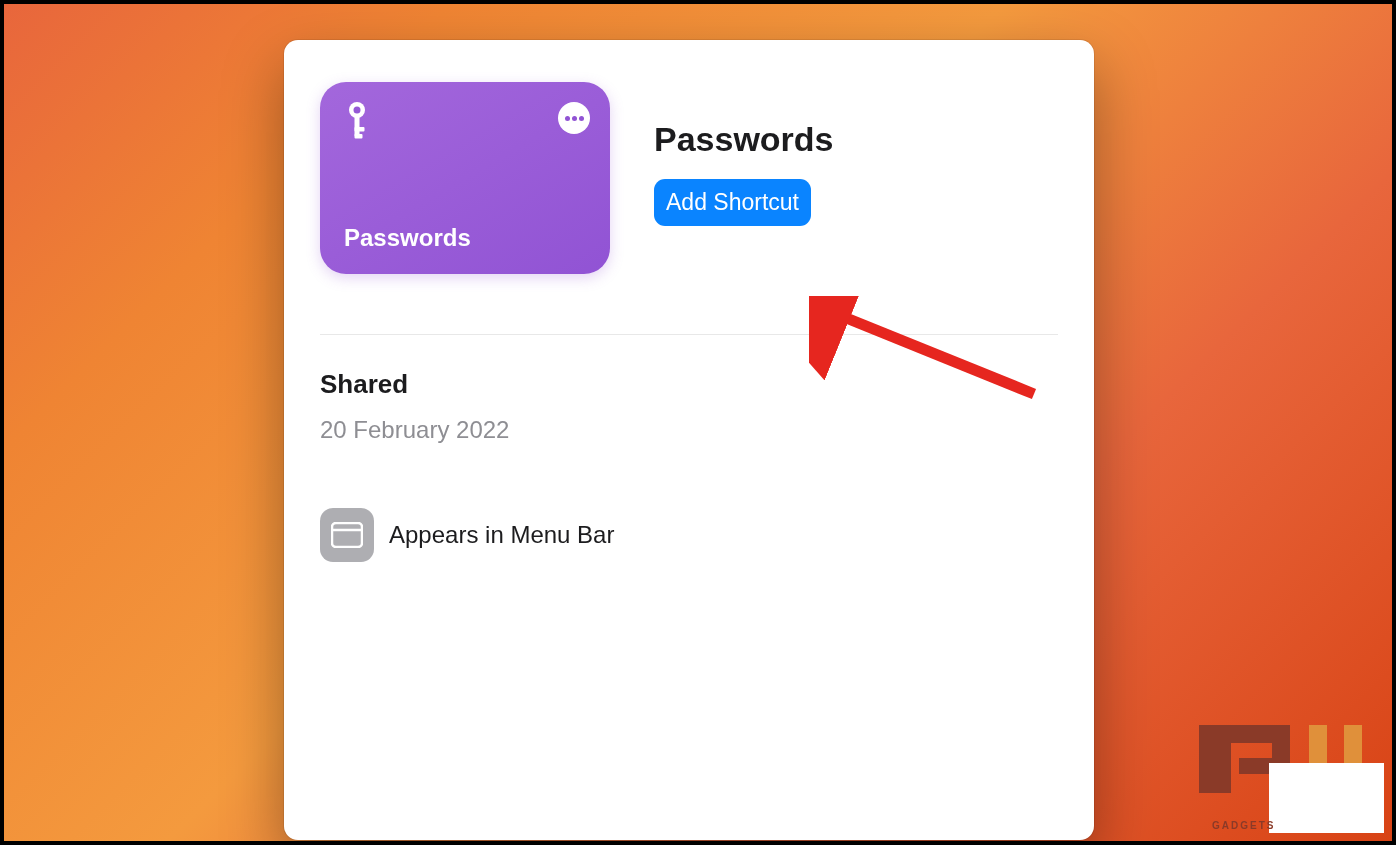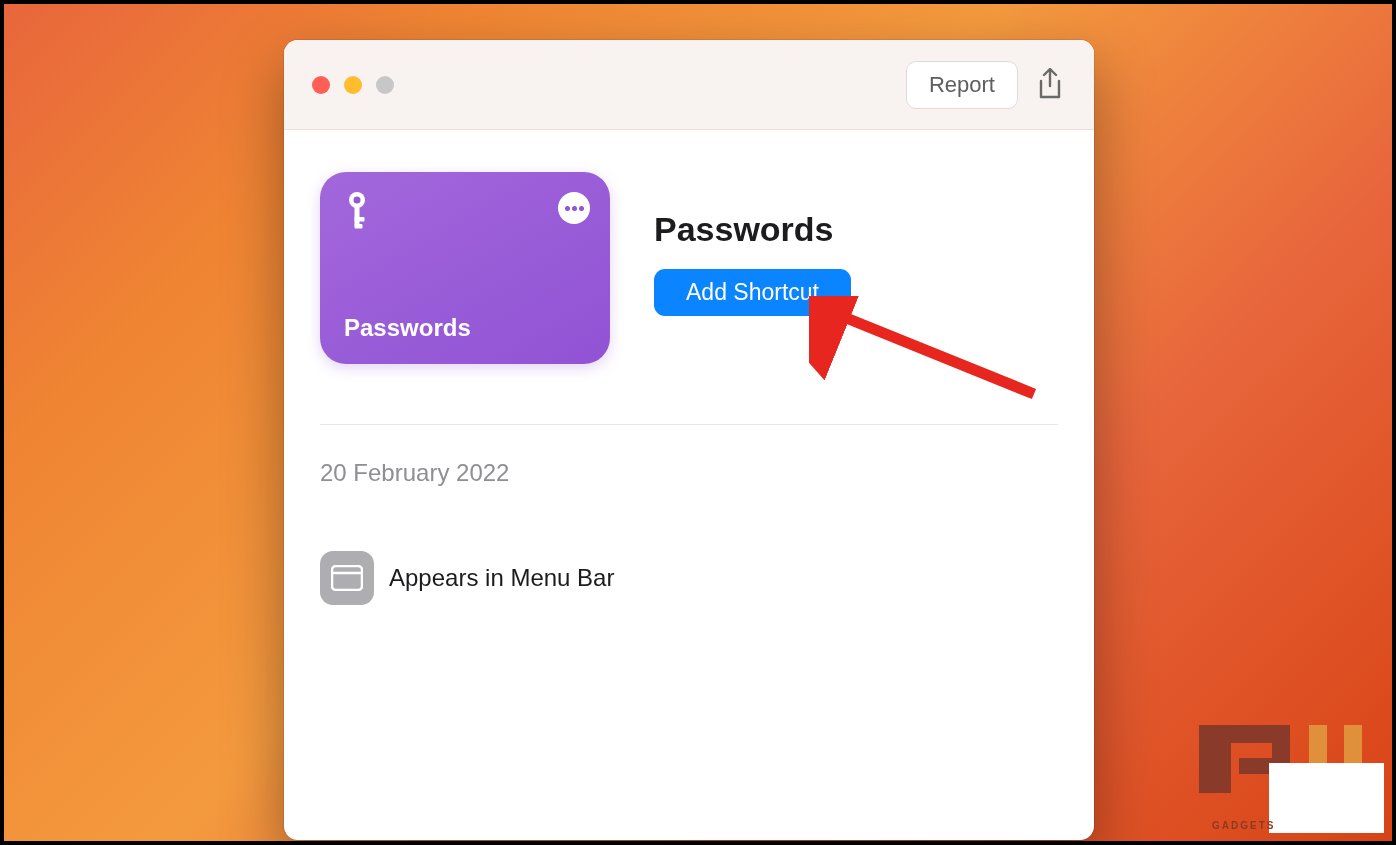--- a/index.html
+++ b/index.html
@@ -142,21 +142,21 @@
       font-size: 34px;
       font-weight: 700;
       color: #1c1c1e;
       margin-bottom: 20px;
     }
     .add-btn {
       background: #0a84ff;
       color: #fff;
       border: none;
       border-radius: 11px;
-      padding: 10px 32px;
+      padding: 10px 12px;
       font-size: 23px;
       font-weight: 400;
       cursor: pointer;
     }
     .section {
       padding-top: 34px;
       padding-bottom: 30px;
     }
     .section-title {
       font-size: 26px;
@@ -226,35 +226,20 @@
       font-weight: 700;
     }
   </style>
 </head>
 <body>
 
 <div class="desktop-bg">
 
   <div class="window">
 
-    <div class="titlebar">
-      <div class="traffic-lights">
-        <div class="traffic-light tl-close"></div>
-        <div class="traffic-light tl-min"></div>
-        <div class="traffic-light tl-max"></div>
-      </div>
-      <div class="titlebar-right">
-        <button class="report-btn">Report</button>
-        <div class="share-btn">
-          <svg viewBox="0 0 28 32" width="28" height="32">
-            <path d="M14 1 L14 18 M8 7 L14 1 L20 7 M5 13 L5 29 L23 29 L23 13" stroke="#6a6a6a" stroke-width="2.4" fill="none" stroke-linecap="round" stroke-linejoin="round"></path>
-          </svg>
-        </div>
-      </div>
-    </div>
 
     <div class="content">
 
       <div class="hero">
         <div class="shortcut-card">
           <div class="card-icon">
             <svg width="30" height="42" viewBox="0 0 30 42">
               <circle cx="15" cy="10" r="8" fill="#fff"></circle>
               <circle cx="15" cy="10" r="3.5" fill="#9559d6"></circle>
               <rect x="12.5" y="15" width="5" height="22" fill="#fff" rx="2"></rect>
@@ -271,20 +256,21 @@
           </div>
           <div class="card-title">Passwords</div>
         </div>
         <div class="hero-info">
           <h1 class="hero-title">Passwords</h1>
           <button class="add-btn">Add Shortcut</button>
         </div>
       </div>
 
       <div class="section">
+        <div class="section-title">Shared</div>
         <div class="section-value">20 February 2022</div>
       </div>
 
       <div class="section">
         <div class="about-row">
           <div class="about-icon">
             <svg width="32" height="26" viewBox="0 0 32 26">
               <rect x="1" y="1" width="30" height="24" rx="4" fill="none" stroke="#fff" stroke-width="2.5"></rect>
               <line x1="1" y1="8" x2="31" y2="8" stroke="#fff" stroke-width="2.5"></line>
             </svg>

